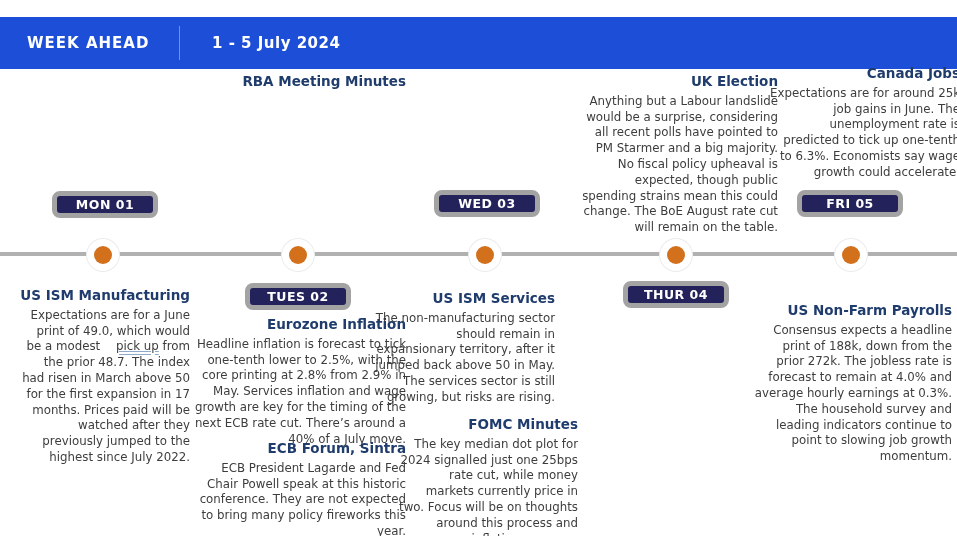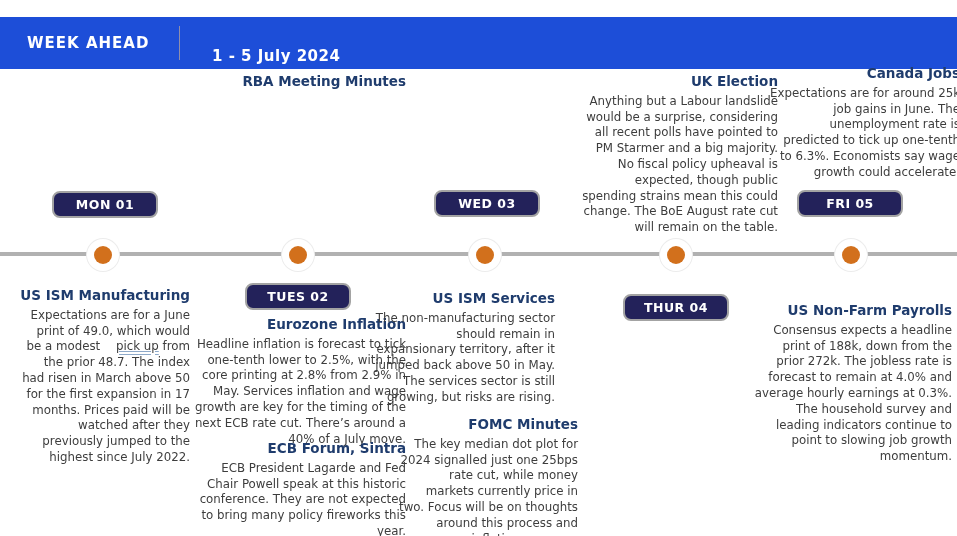--- a/index.html
+++ b/index.html
@@ -35,21 +35,20 @@
     background: #8f8eac;
   }
   .hdr-date {
     position: absolute;
     left: 212px; top: 0; height: 52px;
     display: flex; align-items: center;
     color: #ffffff;
     font-size: 15px;
     font-weight: bold;
     letter-spacing: 0.5px;
-    margin-top: 13px;
   }
 
   
   .timeline-line {
     position: absolute;
     left: 0; top: 252px;
     width: 957px; height: 4px;
     background: #b1b1b1;
   }
   .dot {
@@ -66,21 +65,21 @@
     width: 18px; height: 18px;
     border-radius: 50%;
     background: #d2701c;
   }
 
   
   .pill {
     position: absolute;
     width: 106px; height: 27px;
     background: #23225a;
-    border: 2px solid #a3a3a3;
+    border: 5px solid #a3a3a3;
     border-radius: 8px;
     display: flex; align-items: center; justify-content: center;
     color: #ffffff;
     font-size: 12.5px;
     font-weight: bold;
     letter-spacing: 0.5px;
     box-sizing: border-box;
   }
 
   
@@ -135,21 +134,21 @@
 
   <div class="pill" style="left:52px;top:191px">
       <span>MON 01</span>
     </div>
   <div class="pill" style="left:245px;top:283px">
       <span>TUES 02</span>
     </div>
   <div class="pill" style="left:434px;top:190px">
       <span>WED 03</span>
     </div>
-  <div class="pill" style="left:623px;top:294px">
+  <div class="pill" style="left:623px;top:281px">
       <span>THUR 04</span>
     </div>
   <div class="pill" style="left:797px;top:190px">
       <span>FRI 05</span>
     </div>
 
   <section class="event" style="left:192px;top:73px;width:214px">
     <h3 class="event-title">RBA Meeting Minutes</h3>
   </section>
 

